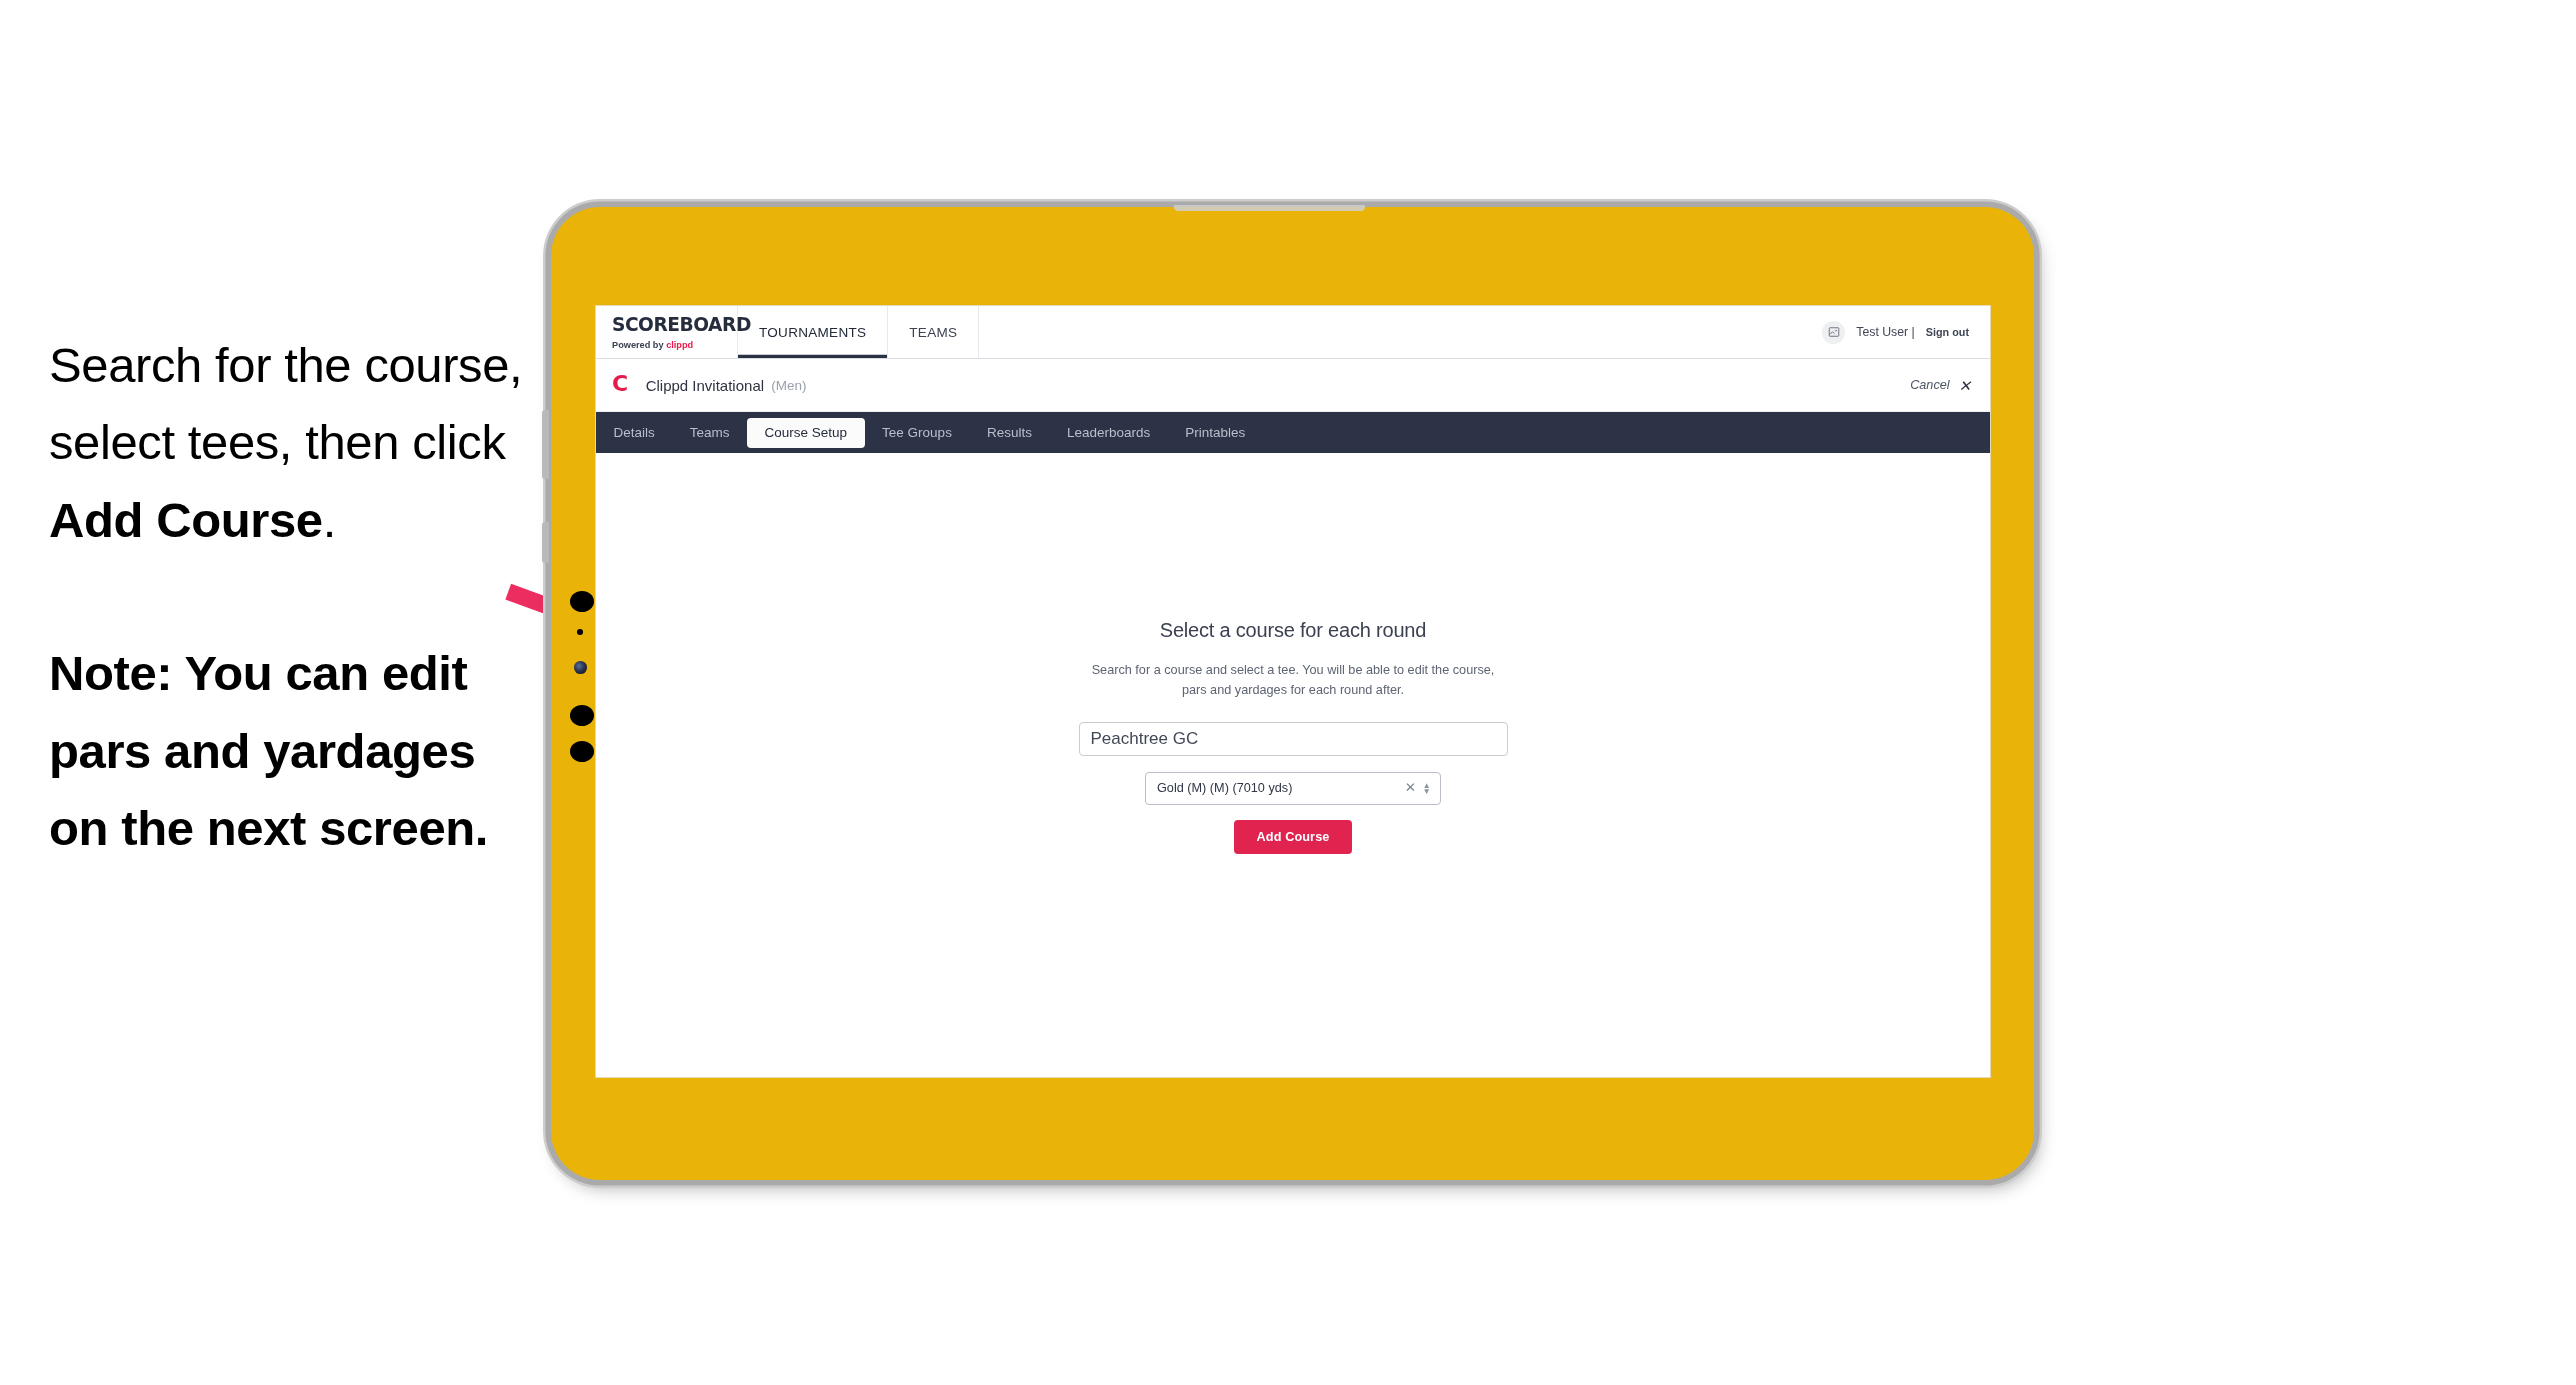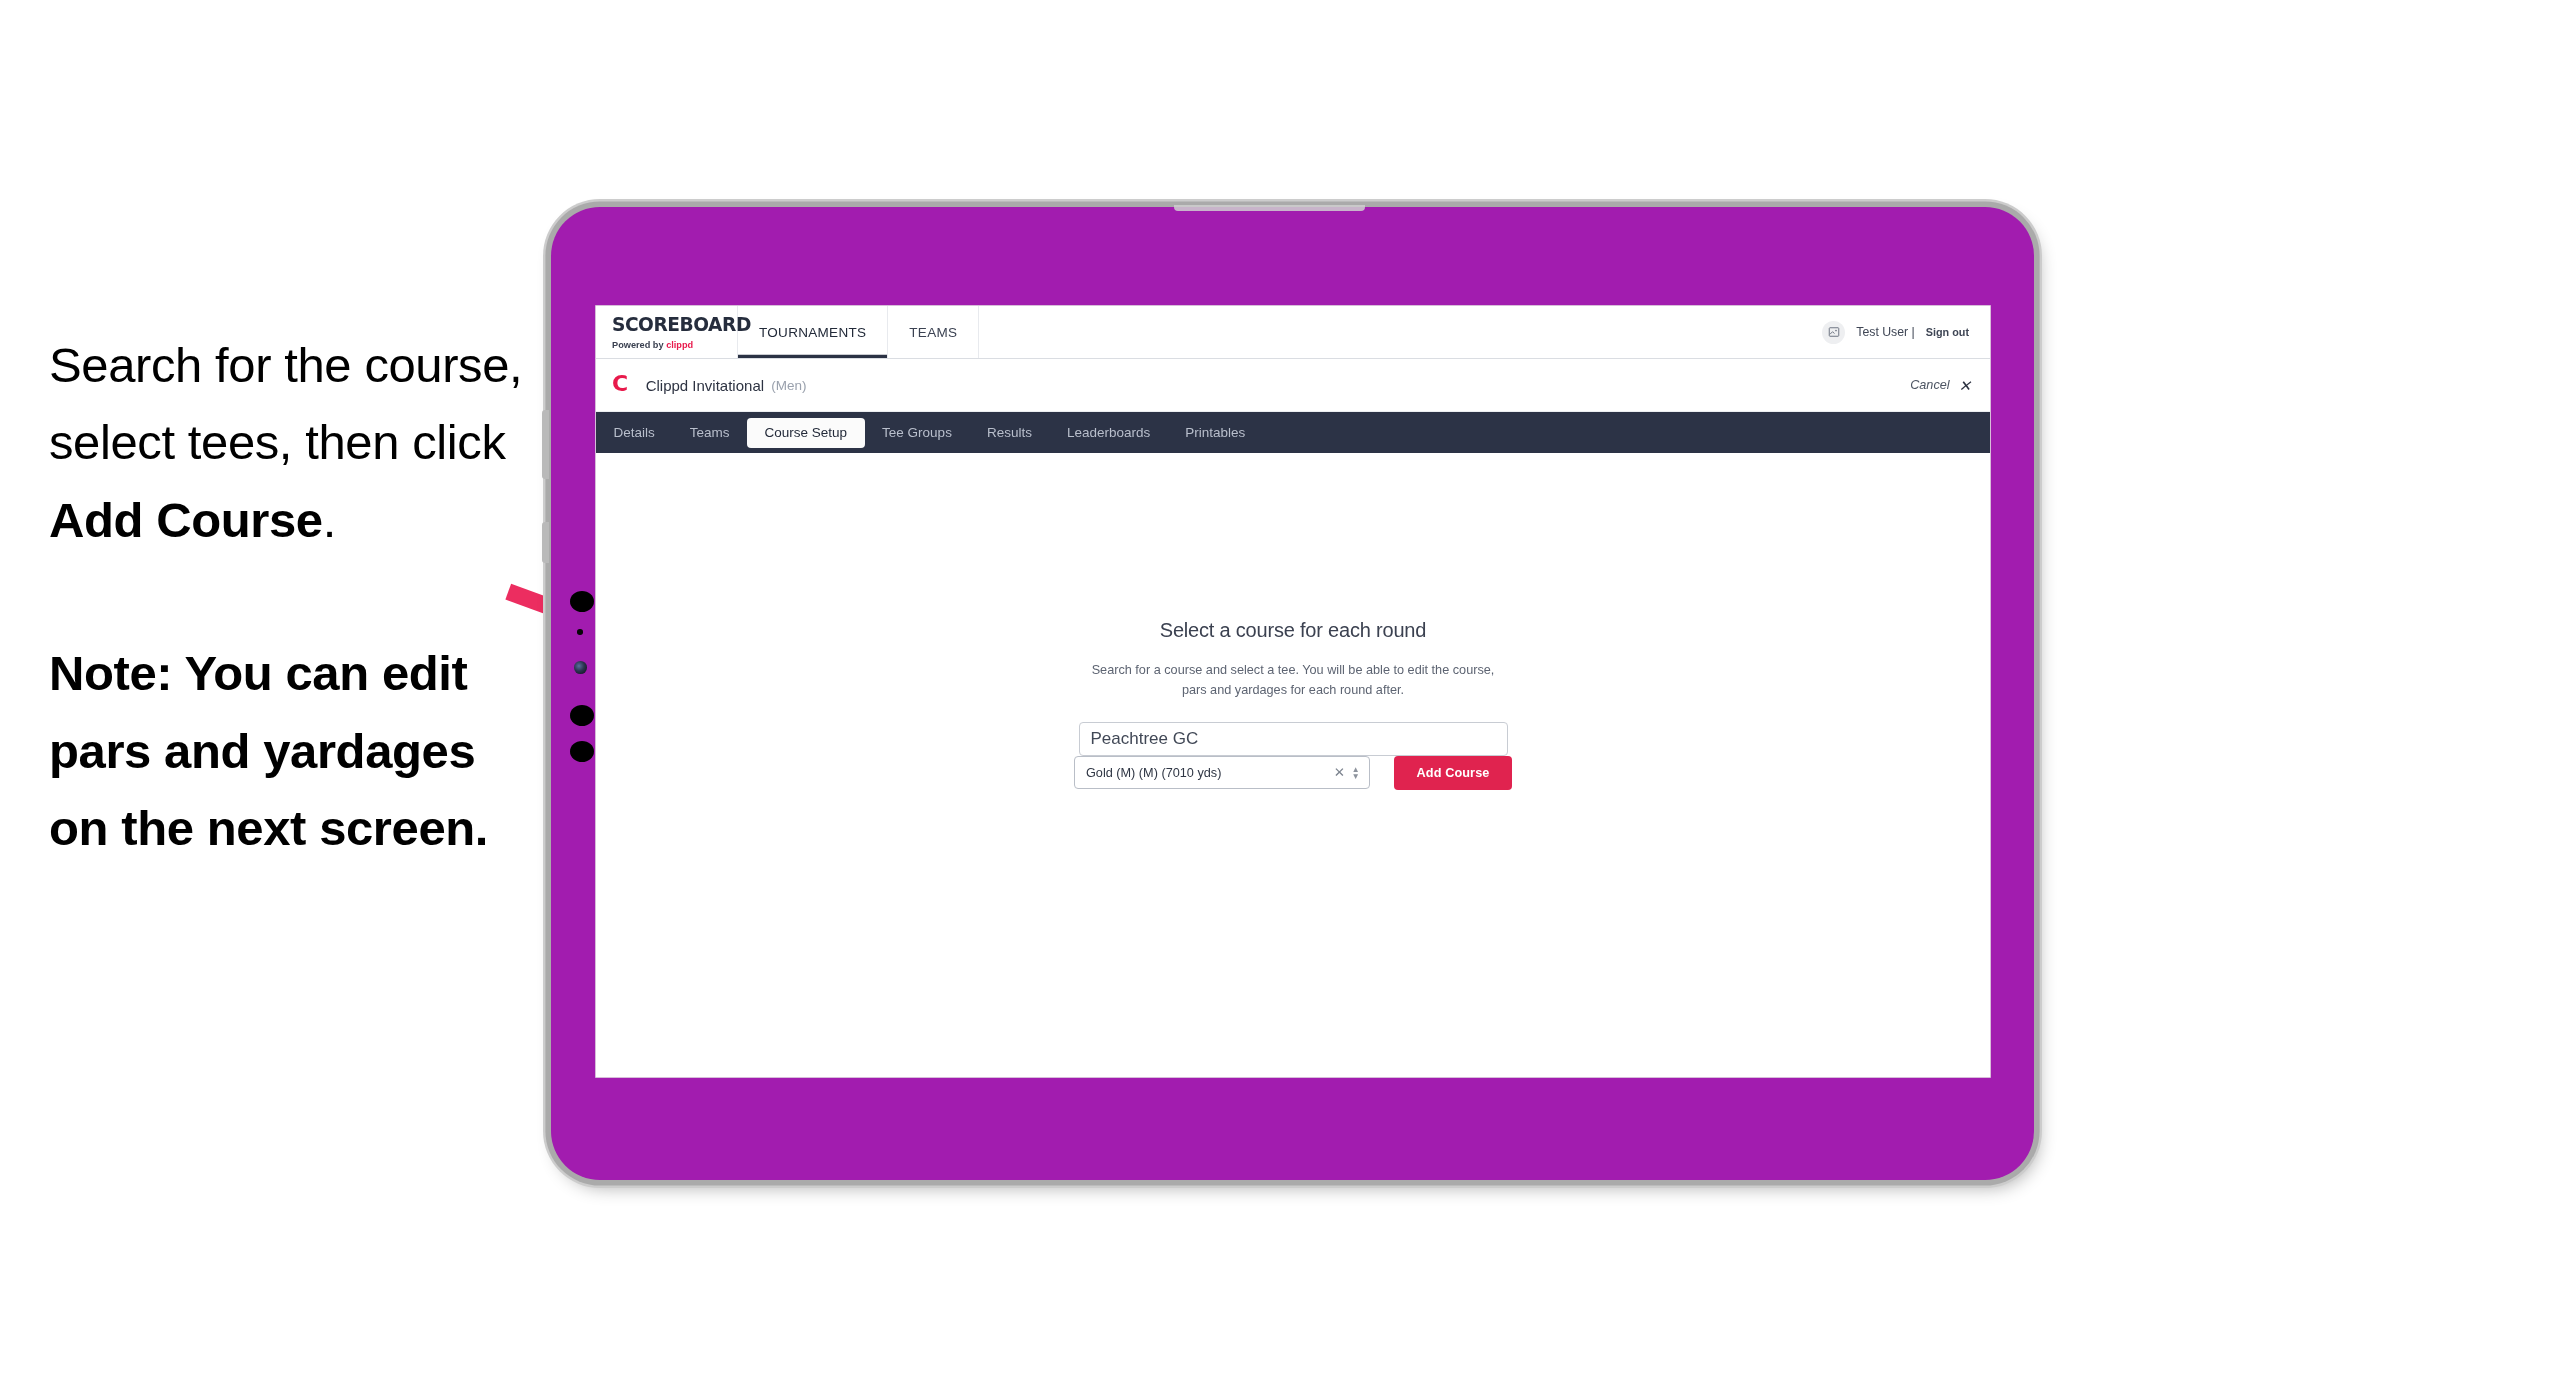--- a/index.html
+++ b/index.html
@@ -48,21 +48,21 @@
     pointer-events: none;
   }
 
   
   .tablet {
     position: absolute;
     left: 551px;
     top: 207px;
     width: 1483px;
     height: 973px;
-    background: #a21caf;
+    background: #eab308;
     border-radius: 49px;
     box-shadow:
       0 0 0 5.6px #aaaaaa,
       0 0 0 8px #cccccc,
       4.8px 8px 17.5px rgba(0,0,0,0.30);
   }
   
   .tablet-notch {
     position: absolute;
     left: 50%;
@@ -285,23 +285,25 @@
     background: #ffffff;
     padding: 16px 11px;
     font-family: "Liberation Sans", sans-serif;
     font-size: 17px;
     color: #414856;
     outline: none;
   }
   .search-input::placeholder { color: #9aa1ad; }
 
   .select-row {
-    display: flex;
-    align-items: center;
-    gap: 24px;
+    margin-top: 16px;
+    display: flex;
+    align-items: center;
+    gap: 15px;
+    flex-direction: column;
   }
   .tee-select {
     position: relative;
     width: 296px;
     height: 33px;
     border: 0.8px solid #b9bec7;
     border-radius: 4px;
     background: #ffffff;
     display: flex;
     align-items: center;

